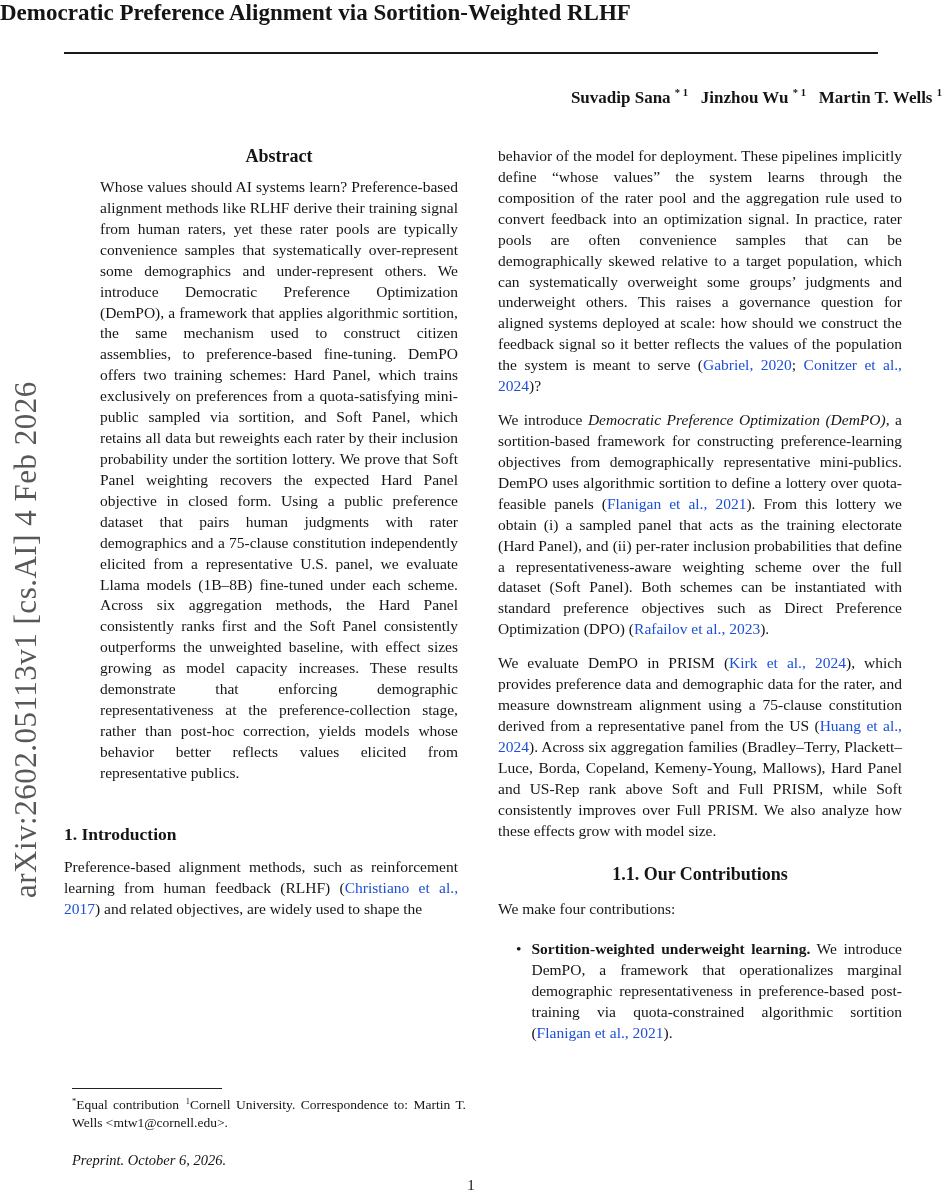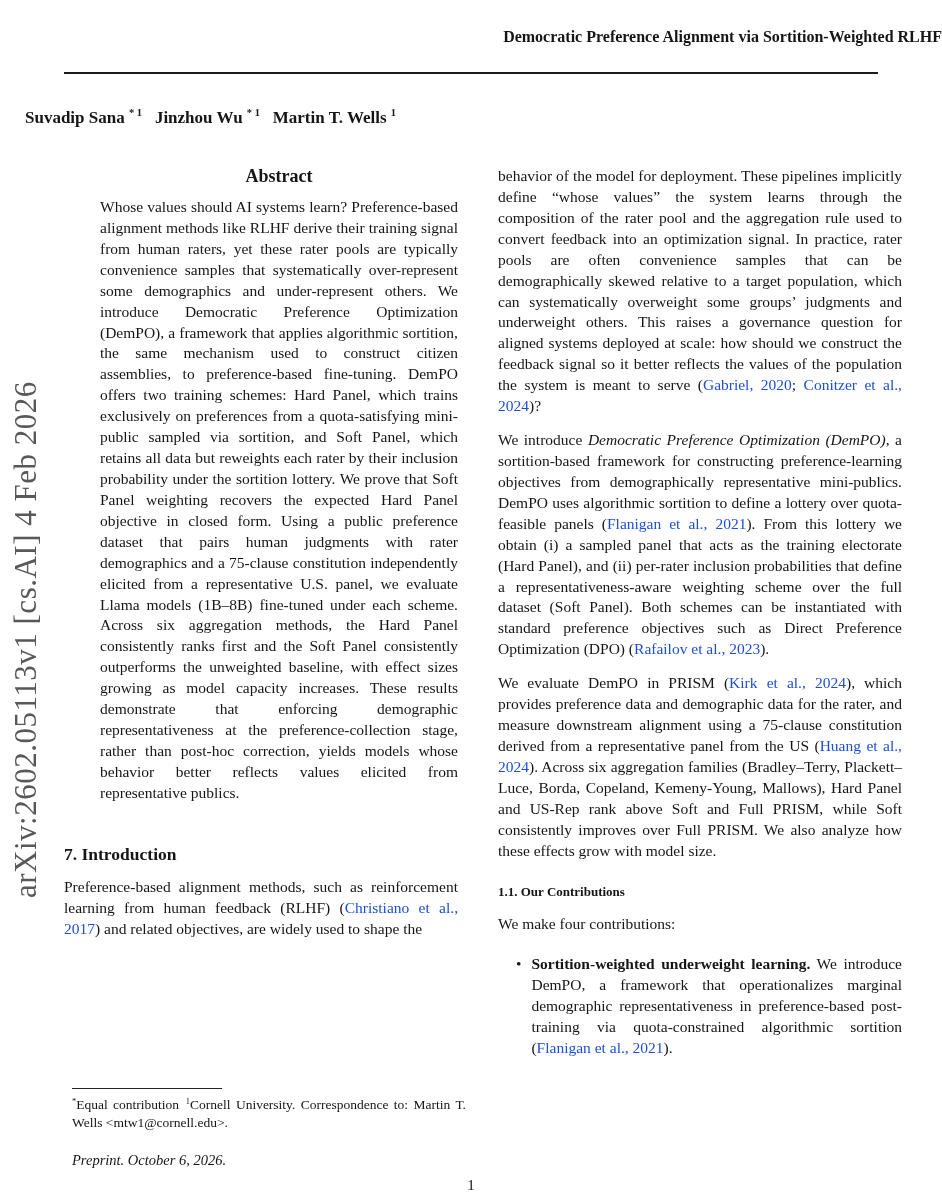--- a/index.html
+++ b/index.html
@@ -20,32 +20,31 @@
     transform:rotate(-90deg);
     transform-origin:0 0;
     white-space:nowrap;
     font-size:31px;
     color:#585858;
     letter-spacing:0.5px;
   }
 
   
   .title {
-    text-align:right;
-    font-size:16px;
+    text-align:left;
+    font-size:23px;
     font-weight:bold;
-    padding-top:28px;
   }
   .title-rule {
     border:none;
     border-top:2px solid #1a1a1a;
     margin:26px 64px 0 64px;
   }
   .authors {
-    text-align:left;
+    text-align:right;
     font-size:17px;
     font-weight:bold;
     margin-top:34px;
     padding-left:25px;
   }
 
   
   .columns {
     display:flex;
     gap:40px;
@@ -71,24 +70,25 @@
   .abstract-body { margin-left:36px; }
 
   
   .section-heading {
     font-size:17.5px;
     font-weight:bold;
     margin-top:40px;
     margin-bottom:12px;
   }
   .subsection-heading {
-    font-size:13px;
+    font-size:18px;
     font-weight:bold;
     margin-top:22px;
     margin-bottom:14px;
+    text-align:center;
   }
   .col-right .para + .para { margin-top:13px; }
   .lead-line { margin-top:0; }
 
   
   .bullet-item {
     display:flex;
     gap:10px;
     margin-top:20px;
     padding-left:18px;
@@ -141,21 +141,21 @@
   <div class="authors"><span>Suvadip Sana </span><span class="sup">* 1</span><span>&nbsp;&nbsp;&nbsp;Jinzhou Wu </span><span class="sup">* 1</span><span>&nbsp;&nbsp;&nbsp;Martin T. Wells </span><span class="sup">1</span></div>
 
   <div class="columns">
 
     <div class="col-left">
       <section>
         <h2 class="abstract-heading">Abstract</h2>
         <p class="abstract-body">Whose values should AI systems learn? Preference-based alignment methods like RLHF derive their training signal from human raters, yet these rater pools are typically convenience samples that systematically over-represent some demographics and under-represent others. We introduce Democratic Preference Optimization (DemPO), a framework that applies algorithmic sortition, the same mechanism used to construct citizen assemblies, to preference-based fine-tuning. DemPO offers two training schemes: Hard Panel, which trains exclusively on preferences from a quota-satisfying mini-public sampled via sortition, and Soft Panel, which retains all data but reweights each rater by their inclusion probability under the sortition lottery. We prove that Soft Panel weighting recovers the expected Hard Panel objective in closed form. Using a public preference dataset that pairs human judgments with rater demographics and a 75-clause constitution independently elicited from a representative U.S. panel, we evaluate Llama models (1B–8B) fine-tuned under each scheme. Across six aggregation methods, the Hard Panel consistently ranks first and the Soft Panel consistently outperforms the unweighted baseline, with effect sizes growing as model capacity increases. These results demonstrate that enforcing demographic representativeness at the preference-collection stage, rather than post-hoc correction, yields models whose behavior better reflects values elicited from representative publics.</p>
       </section>
 
-      <h2 class="section-heading">7. Introduction</h2>
+      <h2 class="section-heading">1. Introduction</h2>
       <p class="para"><span>Preference-based alignment methods, such as reinforcement learning from human feedback (RLHF) (</span><span class="link">Christiano et al., 2017</span><span>) and related objectives, are widely used to shape the</span></p>
     </div>
 
     <div class="col-right">
       <p class="para"><span>behavior of the model for deployment. These pipelines implicitly define “whose values” the system learns through the composition of the rater pool and the aggregation rule used to convert feedback into an optimization signal. In practice, rater pools are often convenience samples that can be demographically skewed relative to a target population, which can systematically overweight some groups’ judgments and underweight others. This raises a governance question for aligned systems deployed at scale: how should we construct the feedback signal so it better reflects the values of the population the system is meant to serve (</span><span class="link">Gabriel, 2020</span><span>; </span><span class="link">Conitzer et al., 2024</span><span>)?</span></p>
       <p class="para"><span>We introduce </span><span class="i">Democratic Preference Optimization (DemPO)</span><span>, a sortition-based framework for constructing preference-learning objectives from demographically representative mini-publics. DemPO uses algorithmic sortition to define a lottery over quota-feasible panels (</span><span class="link">Flanigan et al., 2021</span><span>). From this lottery we obtain (i) a sampled panel that acts as the training electorate (Hard Panel), and (ii) per-rater inclusion probabilities that define a representativeness-aware weighting scheme over the full dataset (Soft Panel). Both schemes can be instantiated with standard preference objectives such as Direct Preference Optimization (DPO) (</span><span class="link">Rafailov et al., 2023</span><span>).</span></p>
       <p class="para"><span>We evaluate DemPO in PRISM (</span><span class="link">Kirk et al., 2024</span><span>), which provides preference data and demographic data for the rater, and measure downstream alignment using a 75-clause constitution derived from a representative panel from the US (</span><span class="link">Huang et al., 2024</span><span>). Across six aggregation families (Bradley–Terry, Plackett–Luce, Borda, Copeland, Kemeny-Young, Mallows), Hard Panel and US-Rep rank above Soft and Full PRISM, while Soft consistently improves over Full PRISM. We also analyze how these effects grow with model size.</span></p>
 
       <h3 class="subsection-heading">1.1. Our Contributions</h3>
       <p class="para lead-line">We make four contributions:</p>

